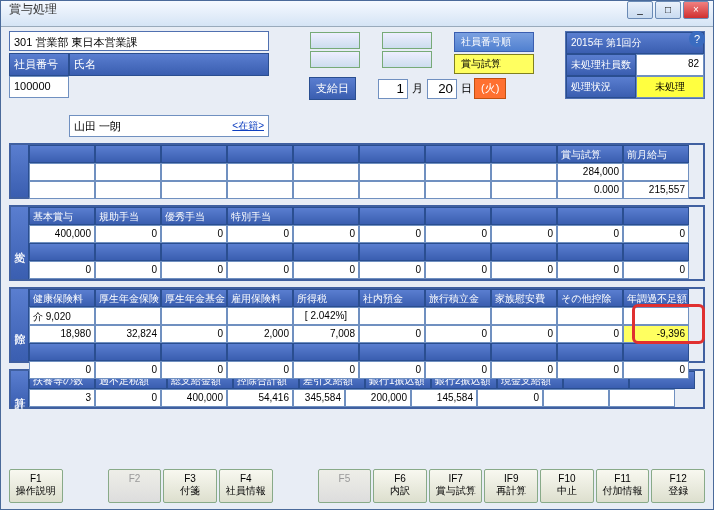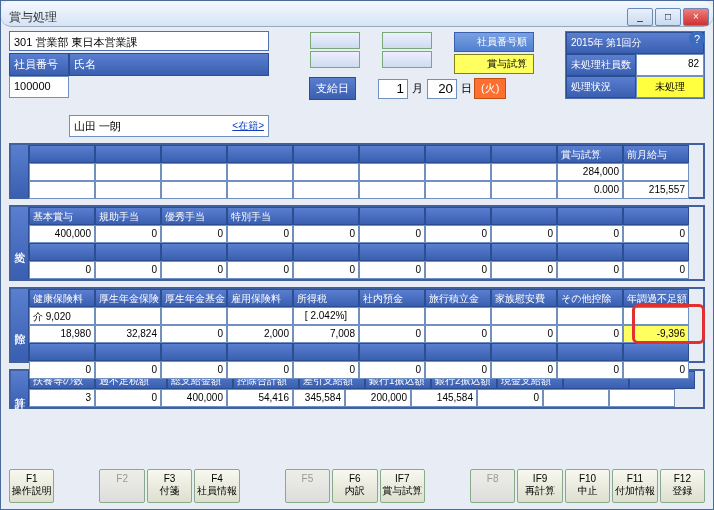--- a/index.html
+++ b/index.html
@@ -1,18 +1,18 @@
 <!DOCTYPE html>
 <html><head>
 <meta charset="utf-8">
 <style>
 * { box-sizing: border-box; margin: 0; padding: 0; font-family: "MS PGothic", sans-serif; }
 body { background: #fff; font-size: 11px; }
 .window { width: 714px; height: 510px; border: 1px solid #4a6a9a; background: #e8edf5; position: relative; }
-.titlebar { height: 26px; background: linear-gradient(#f5f9ff, #d5e4f5); border-bottom: 1px solid #9ab; display: flex; align-items: flex-end; padding: 0 4px; border-radius: 10px; }
+.titlebar { height: 26px; background: linear-gradient(#f5f9ff, #d5e4f5); border-bottom: 1px solid #9ab; display: flex; align-items: flex-start; padding: 0 4px; }
 .titlebar .title { flex: 1; font-size: 12px; color: #333; padding-left: 4px; }
 .titlebar .ctrls { display: flex; gap: 2px; }
 .titlebar .ctrl { width: 26px; height: 18px; border: 1px solid #6a8ab5; background: linear-gradient(#eaf1fb,#c9dbf0); font-size: 10px; text-align: center; line-height: 16px; border-radius: 2px; }
 .titlebar .ctrl.close { background: linear-gradient(#f08080,#d03030); color:#fff; }
 .help-icon { position: absolute; right: 8px; top: 30px; width:16px; height:16px; border-radius:50%; background:#3a6cc0; color:#fff; text-align:center; line-height:16px; font-size:11px; }
 .content { padding: 4px 8px 0 8px; }
 .toprow { display:flex; gap:6px; }
 .toprow .left { flex:1; }
 .toprow .right { width:140px; }
 .dept-box { border:1px solid #5070b0; padding:3px 4px; background:#fff; height:20px; line-height:14px; width:260px; }
@@ -20,21 +20,21 @@
 .hdr-cell { background: linear-gradient(#5a7ed0,#3a5eb0); color:#fff; border:1px solid #2a4e90; padding:3px 4px; font-size:11px; }
 .hdr-cell.w1 { width:60px; }
 .hdr-cell.w2 { width:200px; }
 .dat-row { display:flex; }
 .dat-cell { background:#fff; border:1px solid #7090c0; padding:3px 4px; height:22px; }
 .dat-cell.w1 { width:60px; }
 .dat-cell.w2 { width:200px; display:flex;margin-top:39px; }
 .dat-cell.w2 .name { flex:1; }
 .dat-cell.w2 .link { color:#1040c0; text-decoration:underline; font-size:10px; }
 .center-ctrls { margin-left:10px; }
-.btn-small { display:inline-block; border:1px solid #7a7; background:linear-gradient(#eef,#cde); padding:2px 6px; font-size:10px; margin:1px; color:#888; width:50px; text-align:right; }
+.btn-small { display:inline-block; border:1px solid #7a7; background:linear-gradient(#eef,#cde); padding:2px 6px; font-size:10px; margin:1px; color:#888; width:50px; text-align:left; }
 .btn-order { background:linear-gradient(#7aa0e0,#5080d0); color:#fff; border:1px solid #3a5eb0; }
 .btn-calc { background:#ffff60; border:1px solid #808020; color:#000; }
 .paydate-row { display:flex; margin-top:2px; align-items:center; }
 .pd-lbl { background:linear-gradient(#5a7ed0,#3a5eb0); color:#fff; border:1px solid #2a4e90; padding:3px 6px; }
 .pd-in { border:1px solid #7090c0; background:#fff; padding:2px 3px; width:30px; text-align:right; margin:0 2px; height:20px; }
 .pd-txt { padding:0 2px; }
 .pd-day { background:#ff7030; color:#fff; padding:2px 6px; border:1px solid #c05010; }
 .status-box { border:1px solid #5070b0; }
 .status-box .srow { display:flex; }
 .status-box .slbl { background:linear-gradient(#5a7ed0,#3a5eb0); color:#fff; border:1px solid #2a4e90; padding:3px 4px; width:70px; font-size:10px; }
@@ -345,24 +345,20 @@
         <div></div>
       </div>
       <div class="fkey">
         <div>F6</div>
         <div>内訳</div>
       </div>
       <div class="fkey">
         <div>IF7</div>
         <div>賞与試算</div>
       </div>
-      <div class="fkey disabled">
-        <div>F8</div>
-        <div></div>
-      </div>
       <div class="fkey">
         <div>IF9</div>
         <div>再計算</div>
       </div>
       <div class="fkey">
         <div>F10</div>
         <div>中止</div>
       </div>
       <div class="fkey">
         <div>F11</div>

